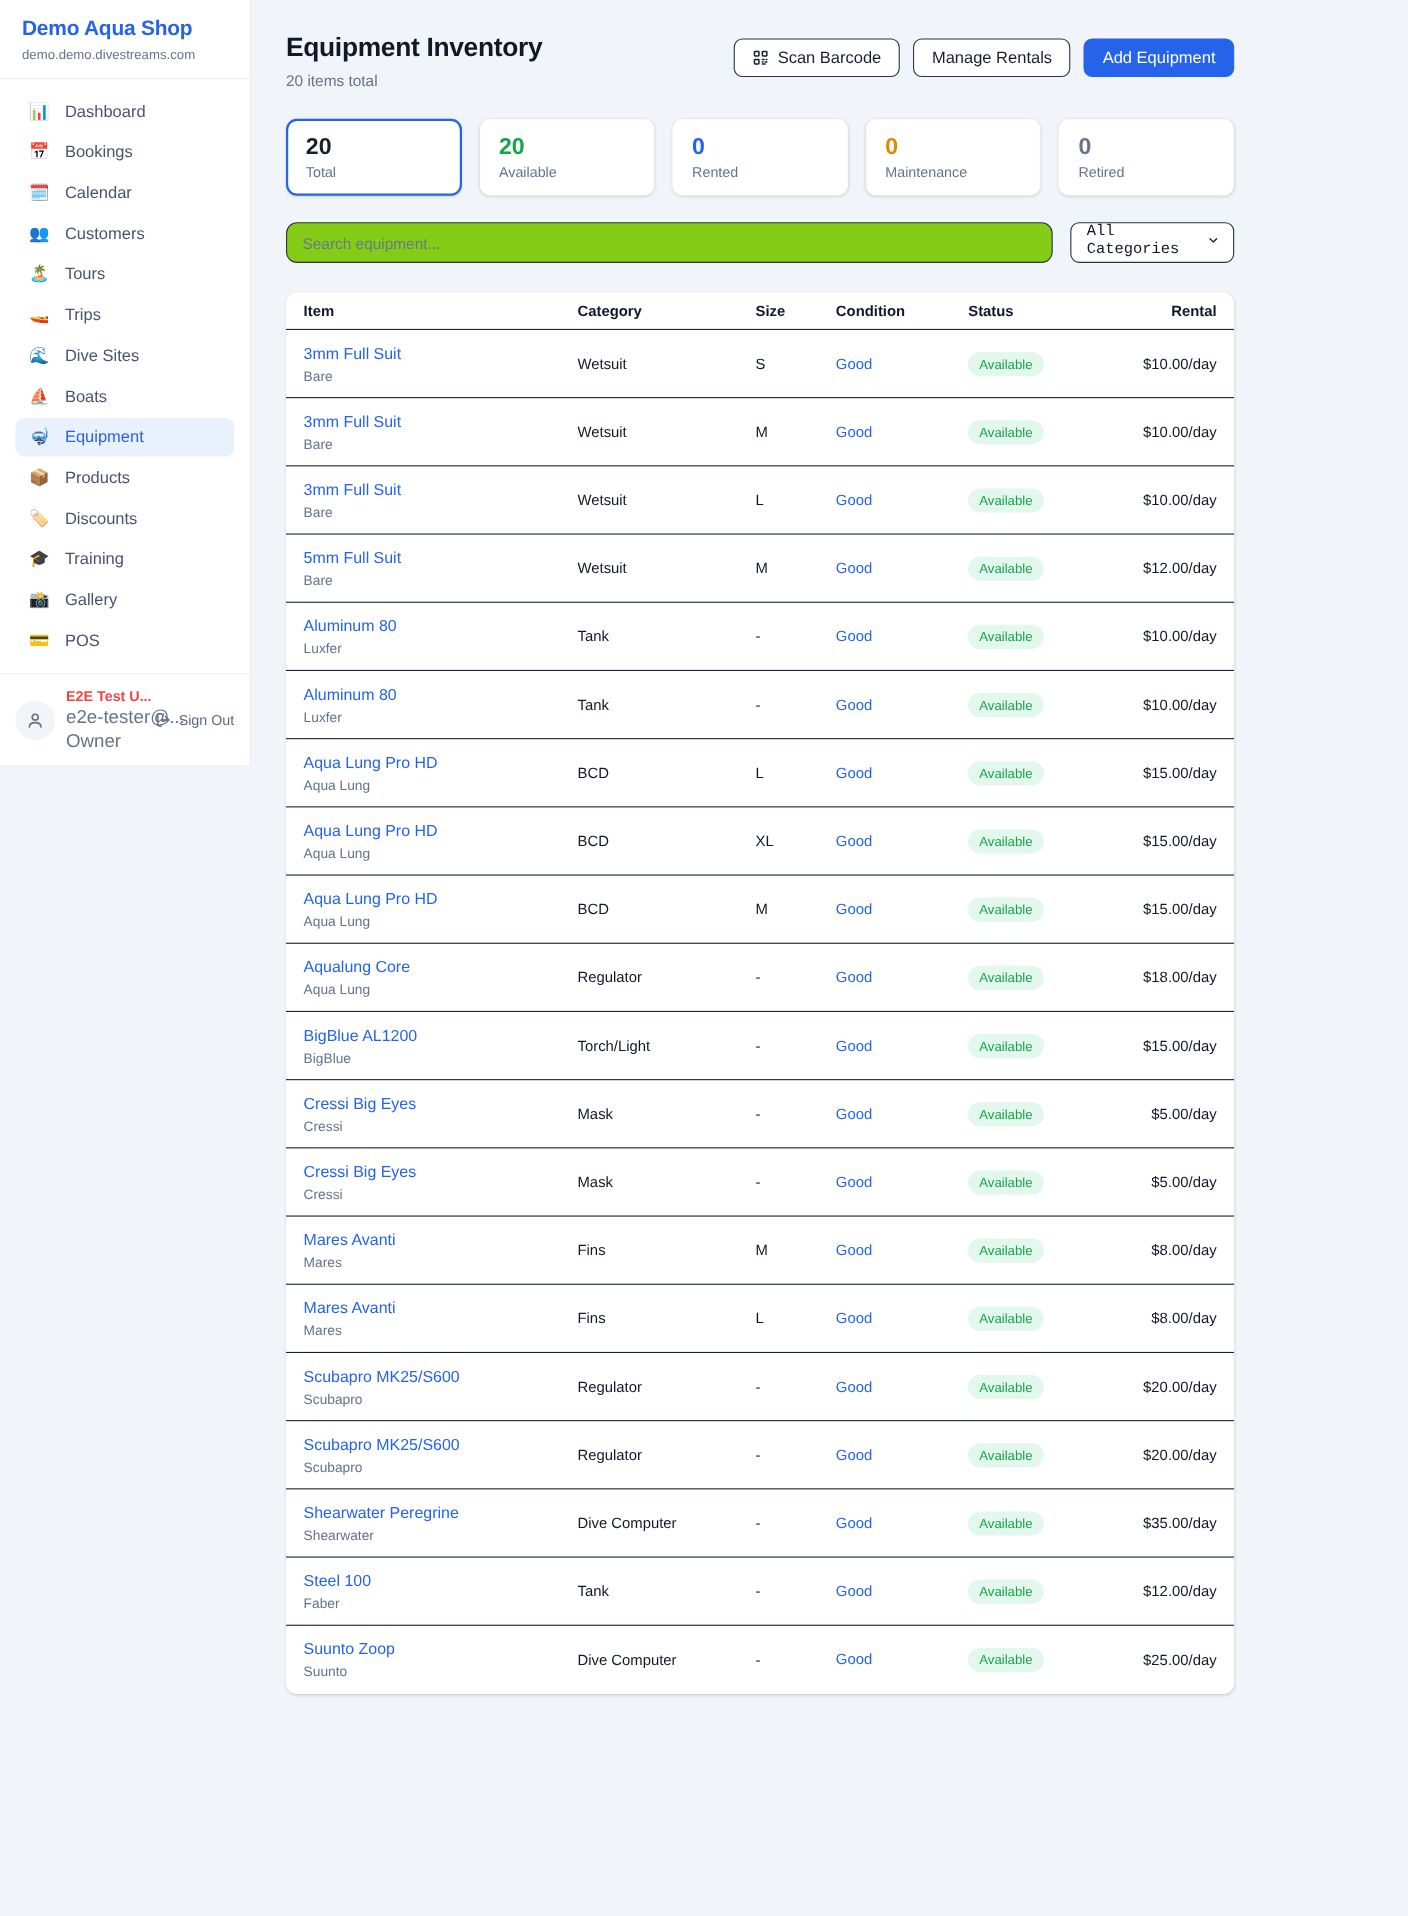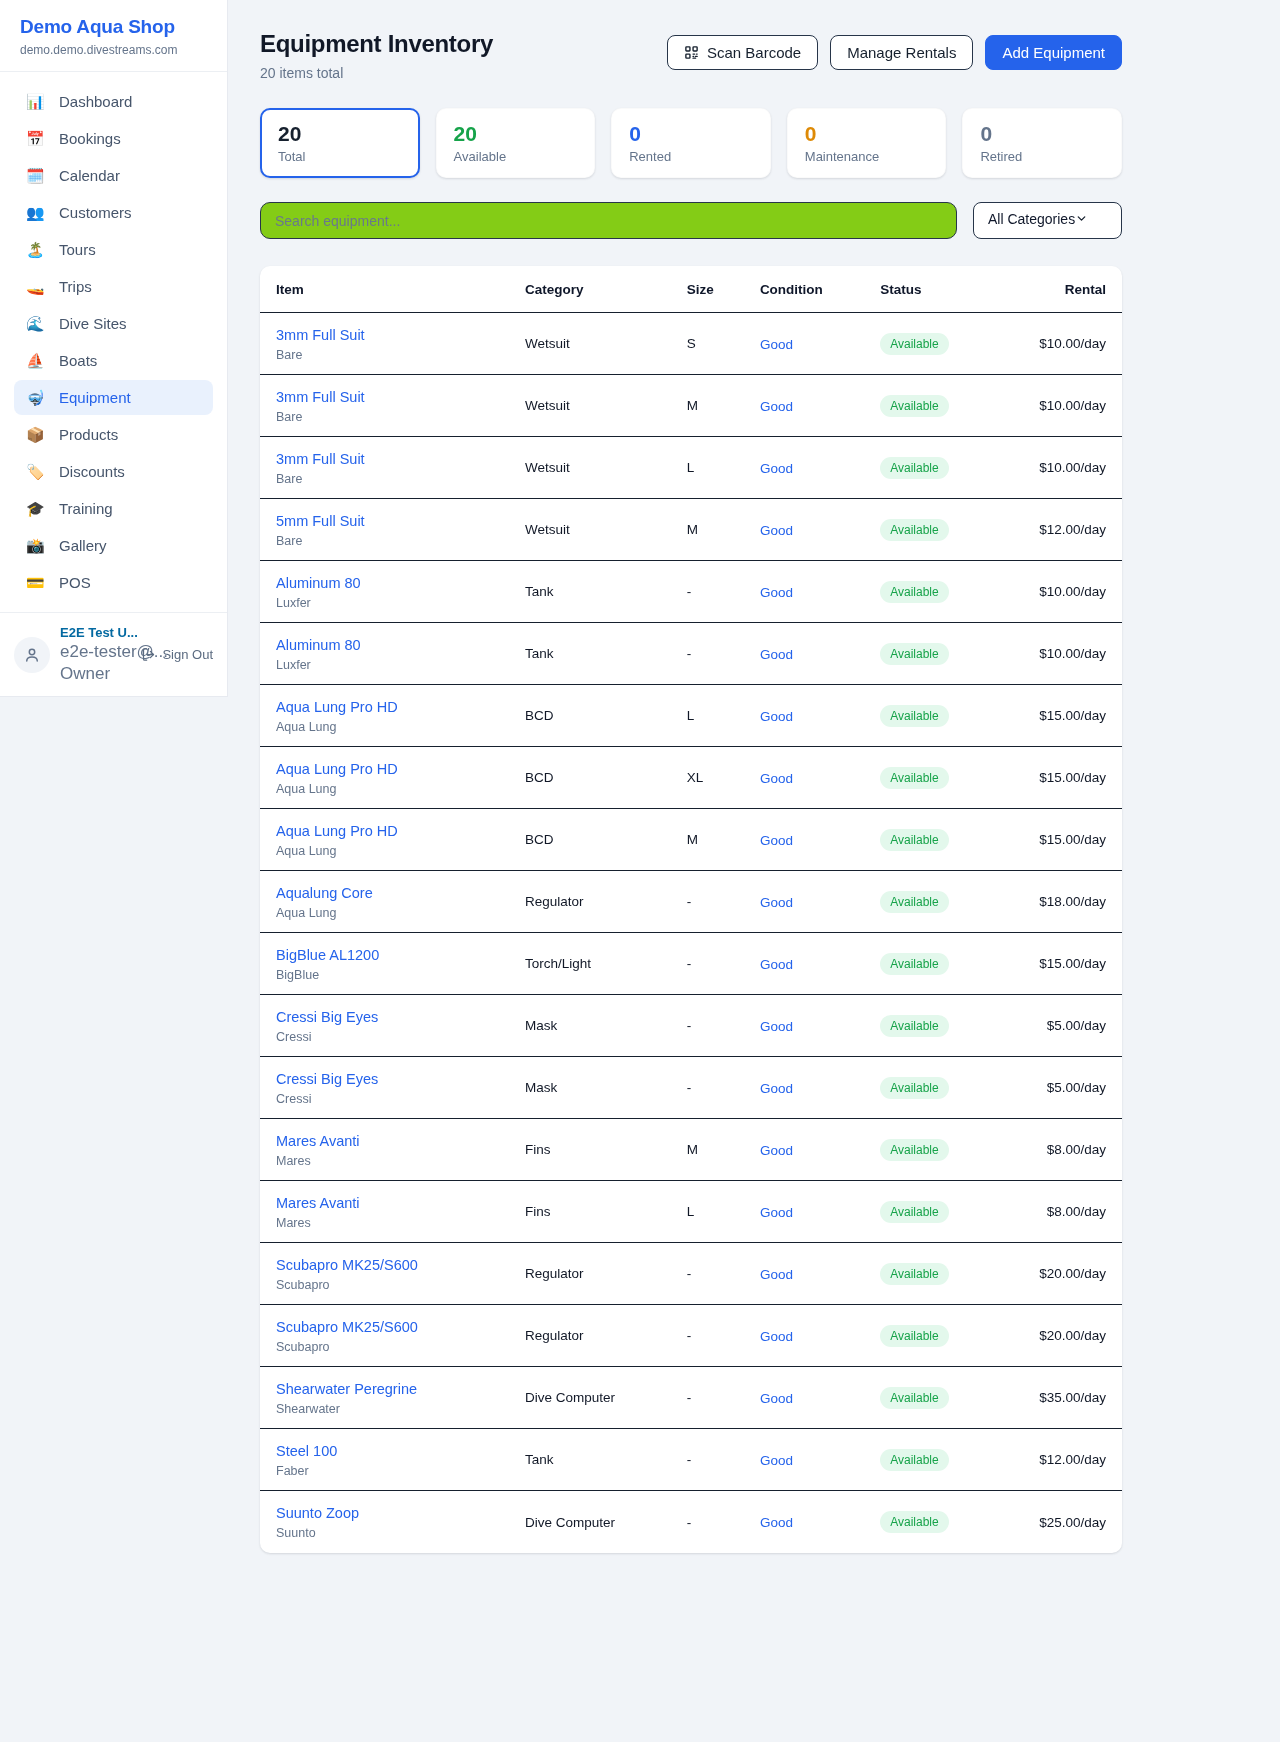--- a/index.html
+++ b/index.html
@@ -35,21 +35,21 @@
     border-top: 1px solid #eceff3;
     padding: 12px 14px;
     display: flex; align-items: center; gap: 10px;
   }
   .avatar {
     width: 36px; height: 36px; border-radius: 50%;
     background: #f1f4f8; flex: 0 0 36px;
     display: flex; align-items: center; justify-content: center;
   }
   .user-meta { flex: 1; min-width: 0; }
-  .user-name { font-size: 13px; font-weight: bold; color: #0369a1; white-space: nowrap; }
+  .user-name { font-size: 13px; font-weight: bold; color: #ef4444; white-space: nowrap; }
   .user-email, .user-role { font-size: 17px; color: #64748b; margin-top: 2px; white-space: nowrap; }
   .signout-btn {
     display: flex; align-items: center; gap: 6px;
     background: none; border: none; color: #5b6b80; font-size: 13px;
     font-family: Liberation Sans, sans-serif; cursor: pointer; white-space: nowrap;
   }
   
   .main { position: absolute; left: 260px; top: 0; width: 862px; }
   .page-header { display: flex; justify-content: space-between; align-items: flex-start; margin-top: 30px; }
   .page-title { font-size: 24px; font-weight: bold; letter-spacing: -0.3px; color: #111827; }
@@ -78,35 +78,35 @@
   
   .filter-row { display: flex; gap: 16px; margin-top: 24px; }
   .search-input {
     flex: 1; height: 37px; border: 1px solid #273549; border-radius: 10px;
     padding: 0 14px; font-size: 14px; color: #0f172a; background: #84cc16;
     font-family: "Liberation Sans", sans-serif; outline: none;
   }
   .search-input::placeholder { color: #69788c; }
   .select {
     width: 149px; height: 37px; border: 1px solid #273549; border-radius: 8px;
-    background: #fff; display: flex; align-items: center; justify-content: flex-start;
-    padding: 0 12px 4px 14px; font-size: 14px; color: #0f172a; cursor: pointer;
+    background: #fff; display: flex; align-items: center; justify-content: center;
+    padding: 0 12px 4px 14px; font-size: 14px; color: #0f172a; cursor: pointer; font-family: Liberation Mono, monospace;
   }
   
   .table-card {
     background: #fff; border-radius: 10px; margin-top: 27px; overflow: hidden;
     box-shadow: 0 1px 2px rgba(16,24,40,.06), 0 1px 3px rgba(16,24,40,.07);
   }
   .thead, .trow {
     display: grid;
     grid-template-columns: 30% 19.5% 8.8% 14.5% 15.7% 1fr;
     align-items: center;
     padding: 0 16px;
   }
-  .thead { height: 47px; border-bottom: 1.5px solid #16202e; }
+  .thead { height: 34px; border-bottom: 1.5px solid #16202e; }
   .th { font-size: 13.5px; font-weight: bold; color: #0f172a; }
   .th.right { text-align: right; }
   .trow { min-height: 62px; border-bottom: 1.5px solid #16202e; padding-top: 10px; padding-bottom: 10px; }
   .trow:last-of-type { border-bottom: none; }
   .item-name { color: #2563eb; font-size: 14.5px; font-weight: 500; text-decoration: none; cursor: pointer; }
   .item-brand { color: #64748b; font-size: 12.5px; margin-top: 4px; }
   .c-cat, .c-size, .c-rental { font-size: 13.5px; color: #111827; }
   .c-cond { font-size: 13.5px; color: #2563eb; text-decoration: none; cursor: pointer; }
   .c-rental { text-align: right; }
   .pill {

